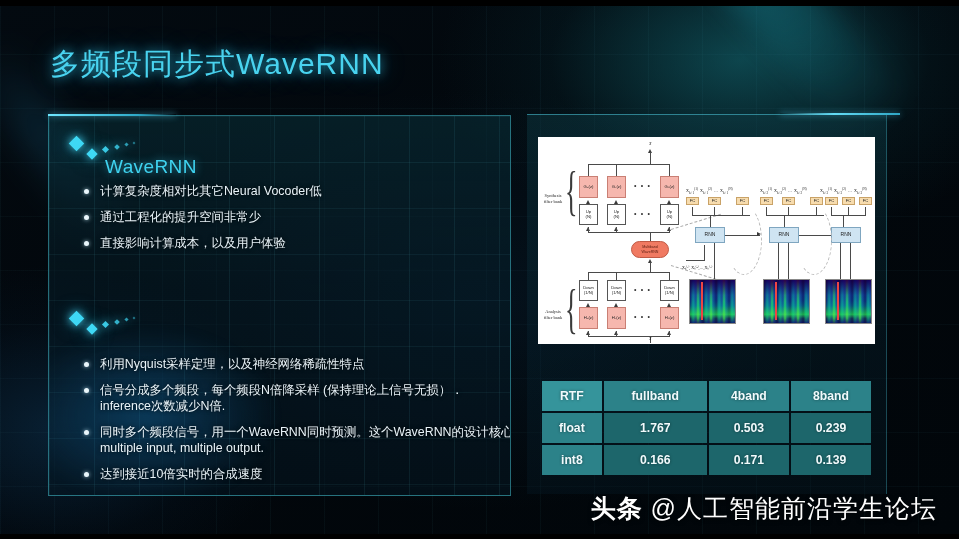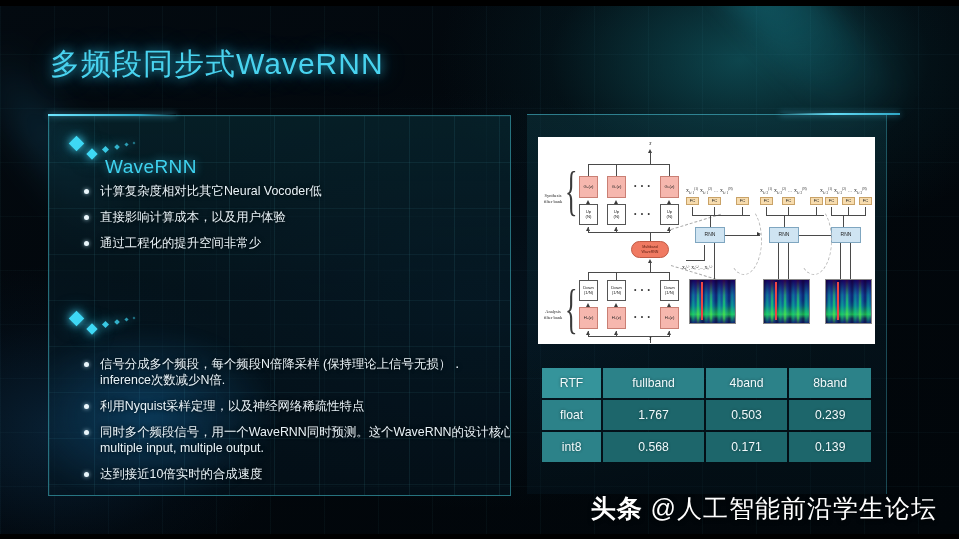--- a/index.html
+++ b/index.html
@@ -186,22 +186,22 @@
   }
   .spec-mark {
     position:absolute; width:2px; top:2px; bottom:3px;
     border:0.8px solid #e44; background:rgba(255,120,120,0.15);
   }
   .mathlbl { position:absolute; font-family:"Liberation Serif",serif; font-size:4px; color:#1c1c1c; white-space:nowrap; }
   .dashcurve { position:absolute; border:1px dashed #999; border-radius:50%; }
 
   
   .rtf-table {
-    position:absolute; left:540px; top:366px;
-    width:333px; border-collapse:separate; border-spacing:2px;
+    position:absolute; left:540px; top:379px;
+    width:333px; border-collapse:separate; border-spacing:2px;font-weight:bold;
   }
   .rtf-table td {
     color:#f1fafc;
     font-size:12.2px;
     text-align:center;
     padding:8px 2px;
     background:#1d666b;
     border:none;
     text-shadow:0 0 3px rgba(0,0,0,0.45);
   }
@@ -246,39 +246,39 @@
       <i class="d1"></i>
         <i class="d2"></i>
         <i class="d3"></i>
         <i class="d4"></i>
         <i class="d5"></i>
         <i class="d6"></i>
     </div>
     <div class="sec-title" style="left:56px; top:40px;">WaveRNN</div>
     <ul class="bullets" style="left:33px; top:67px;">
       <li>计算复杂度相对比其它Neural Vocoder低</li>
+      <li>通过工程化的提升空间非常少</li>
       <li>直接影响计算成本，以及用户体验</li>
-      <li>通过工程化的提升空间非常少</li>
     </ul>
 
     <div class="diamonds" style="left:22px; top:193px;">
       <i class="d1"></i>
         <i class="d2"></i>
         <i class="d3"></i>
         <i class="d4"></i>
         <i class="d5"></i>
         <i class="d6"></i>
     </div>
     <ul class="bullets" style="left:33px; top:240px;">
       <li>
+        <span>利用Nyquist采样定理，以及神经网络稀疏性特点</span>
+      </li>
+      <li>
         <span>信号分成多个频段，每个频段N倍降采样 (保持理论上信号无损）．</span>
         <span class="l2">inference次数减少N倍.</span>
-      </li>
-      <li>
-        <span>利用Nyquist采样定理，以及神经网络稀疏性特点</span>
       </li>
       <li>
         <span>同时多个频段信号，用一个WaveRNN同时预测。这个WaveRNN的设计核心是,</span>
         <span class="l2">multiple input, multiple output.</span>
       </li>
       <li>
         <span>达到接近10倍实时的合成速度</span>
       </li>
     </ul>
   </div>
@@ -453,21 +453,21 @@
         <td>8band</td>
       </tr>
       <tr>
         <td class="firstcol">float</td>
         <td class="datacell">1.767</td>
         <td class="datacell">0.503</td>
         <td class="datacell">0.239</td>
       </tr>
       <tr>
         <td class="firstcol">int8</td>
-        <td class="datacell">0.568</td>
+        <td class="datacell">0.166</td>
         <td class="datacell">0.171</td>
         <td class="datacell">0.139</td>
       </tr>
     </tbody>
   </table>
 
   <div class="watermark">
     <span>头条 </span><span class="at">@人工智能前沿学生论坛</span>
   </div>
 

